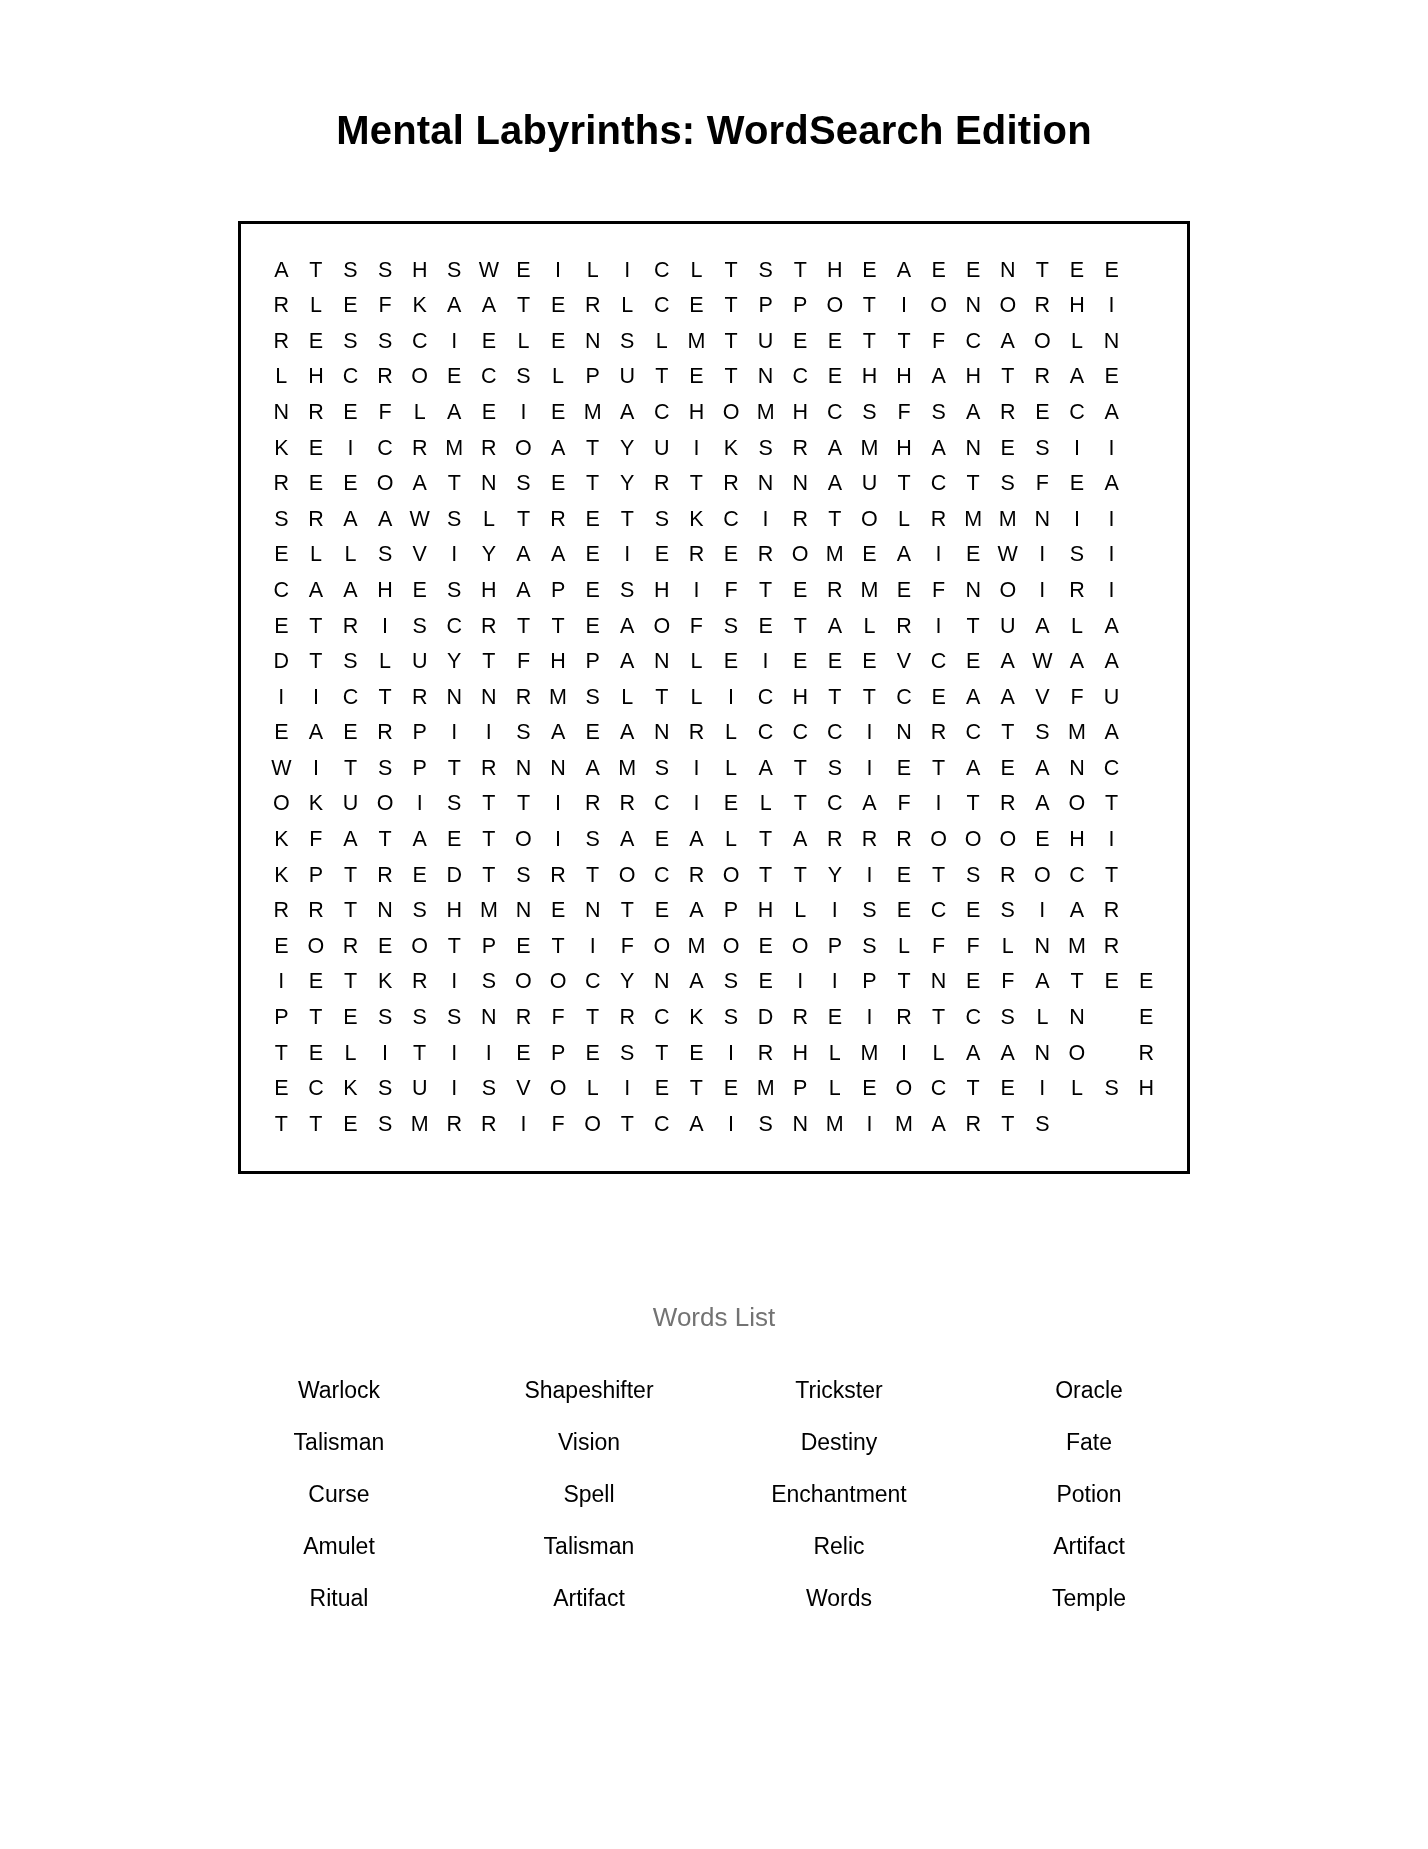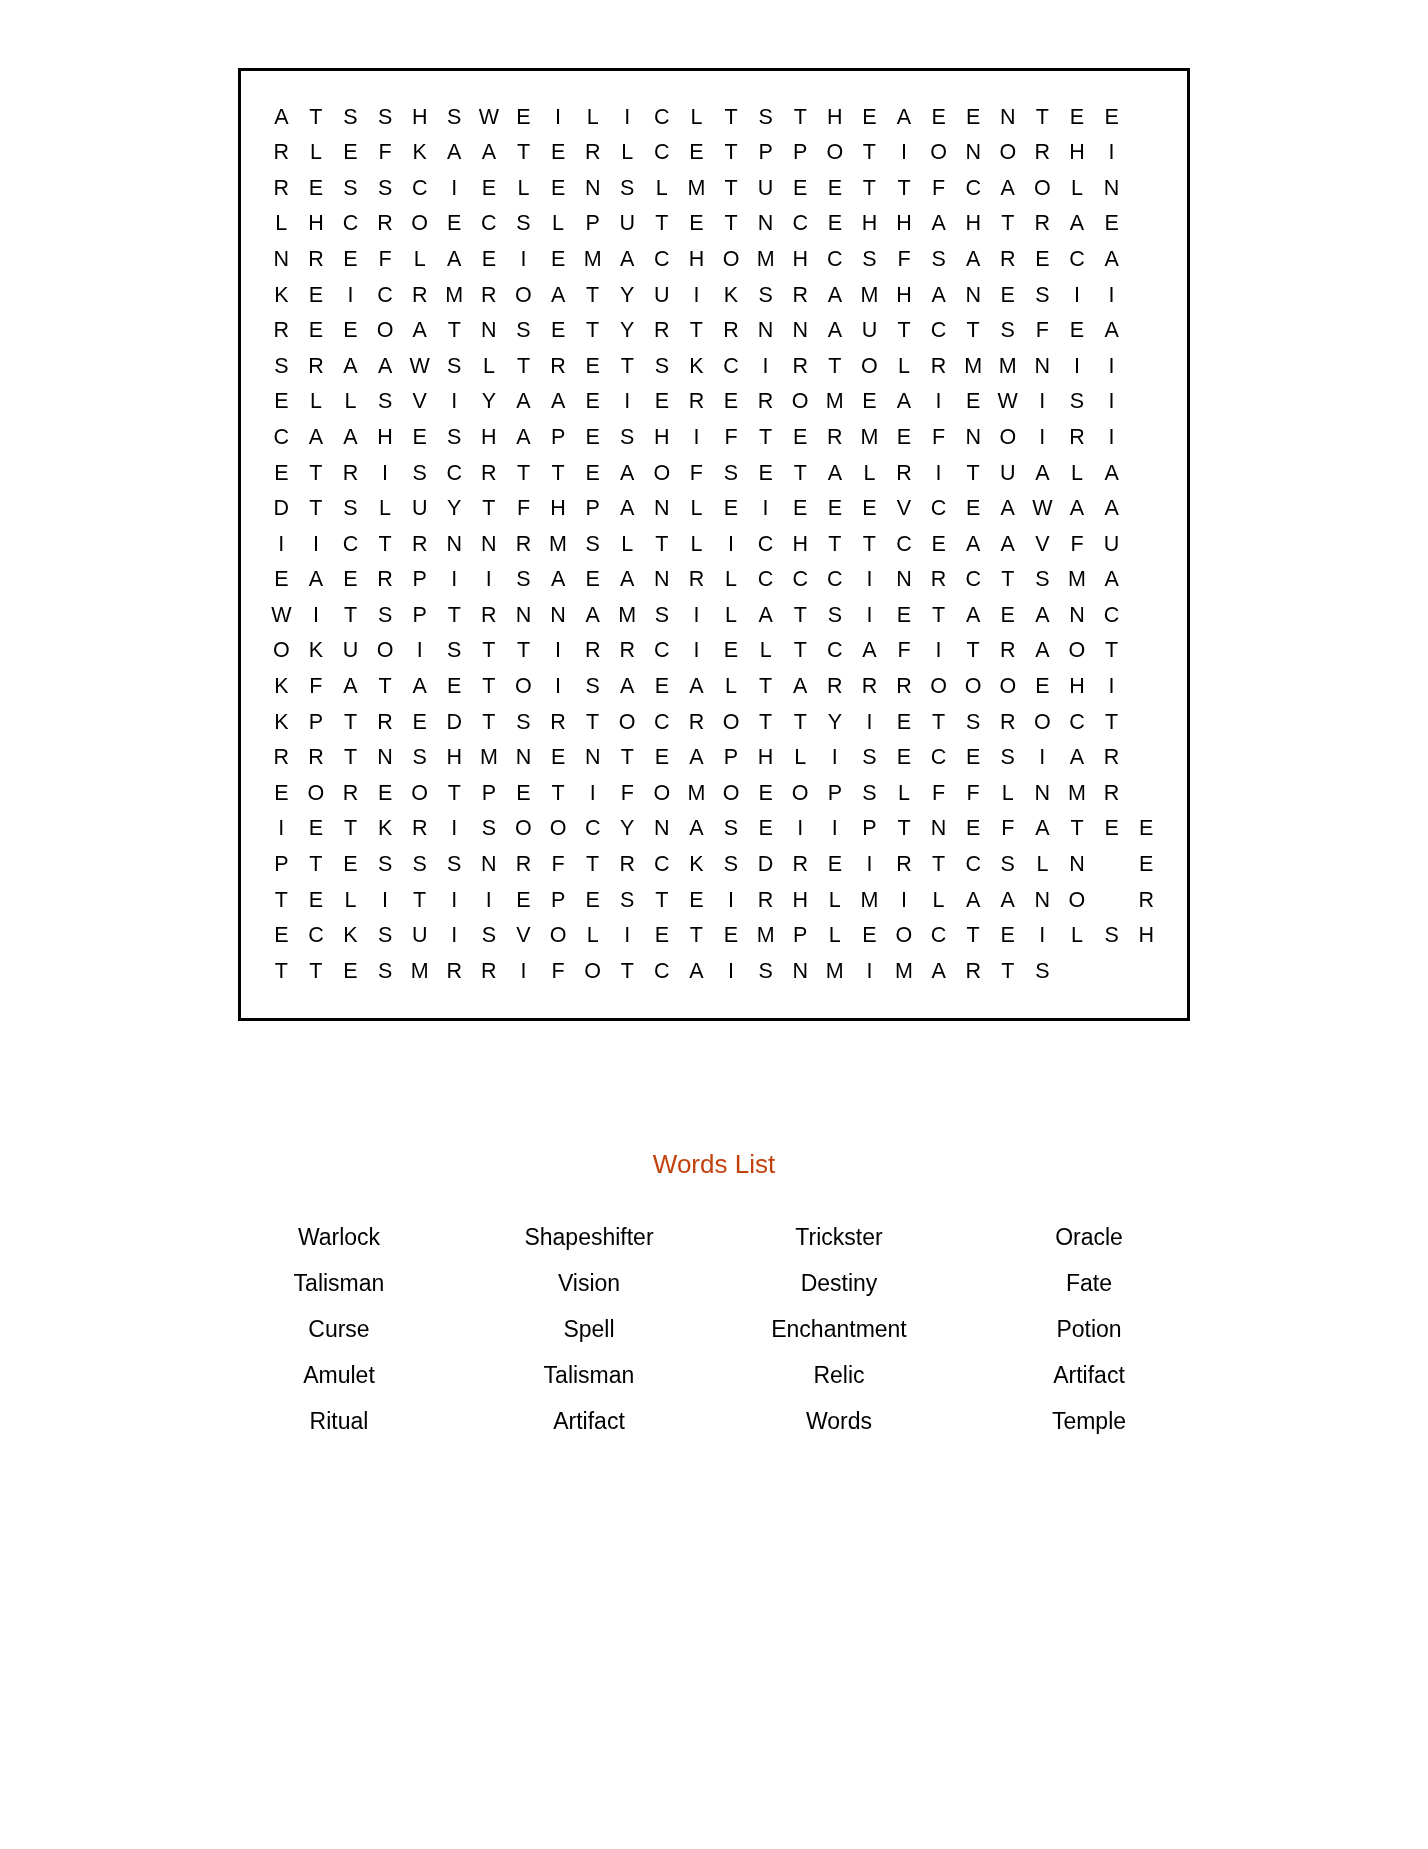--- a/index.html
+++ b/index.html
@@ -53,40 +53,41 @@
     line-height: 35.6px;
     text-align: center;
     color: #000;
     font-family: "Liberation Sans", sans-serif;
     letter-spacing: 0px;
   }
   .words-title {
     margin-top: 128px;
     font-size: 26px;
     text-align: center;
-    color: #c2410c;
+    color: #737373;
   }
   .words-list {
     margin-top: 44px;
     width: 1000px;
     display: grid;
     grid-template-columns: repeat(4, 1fr);
-    row-gap: 19px;
+    row-gap: 25px;
   }
   .word-item {
     font-size: 23px;
     text-align: center;
     color: #000;
   }
 </style>
 </head>
 <body>
 
 <div class="page">
 
+  <div class="puzzle-title">Mental Labyrinths: WordSearch Edition</div>
 
   <div class="grid-frame">
     <div class="grid" id="letter-grid">
         <div class="cell">A</div>
         <div class="cell">T</div>
         <div class="cell">S</div>
         <div class="cell">S</div>
         <div class="cell">H</div>
         <div class="cell">S</div>
         <div class="cell">W</div>

